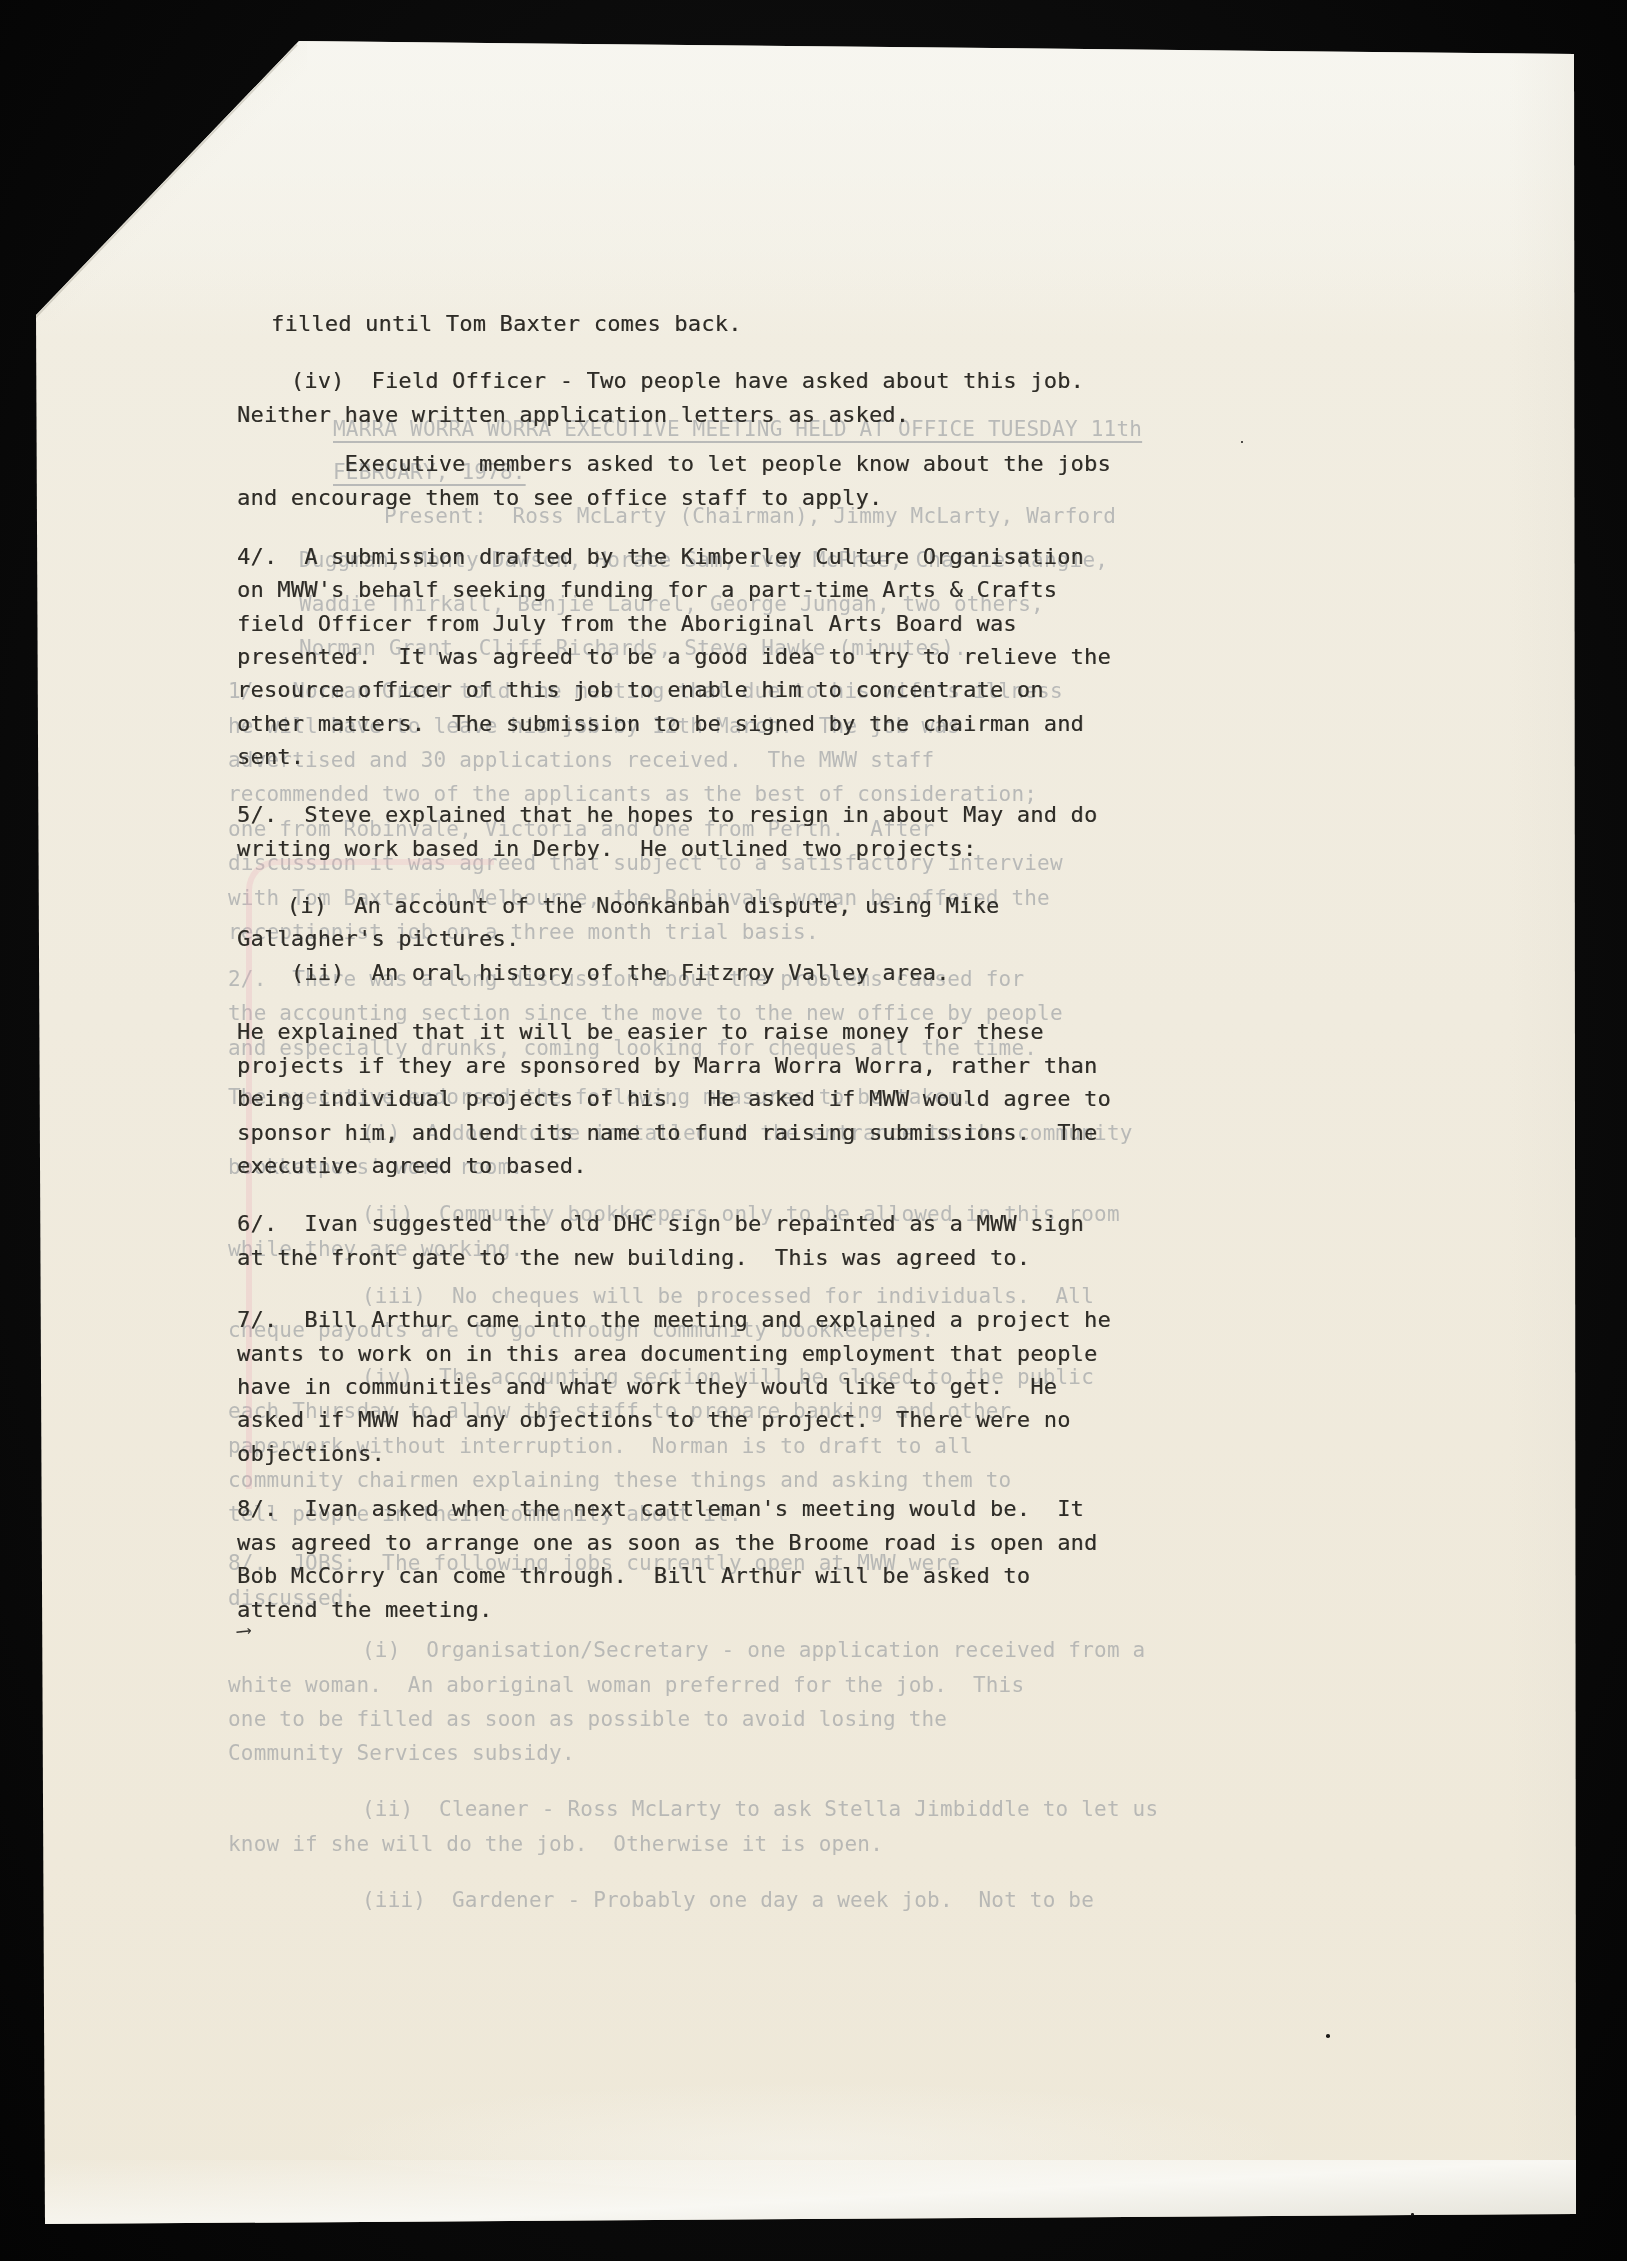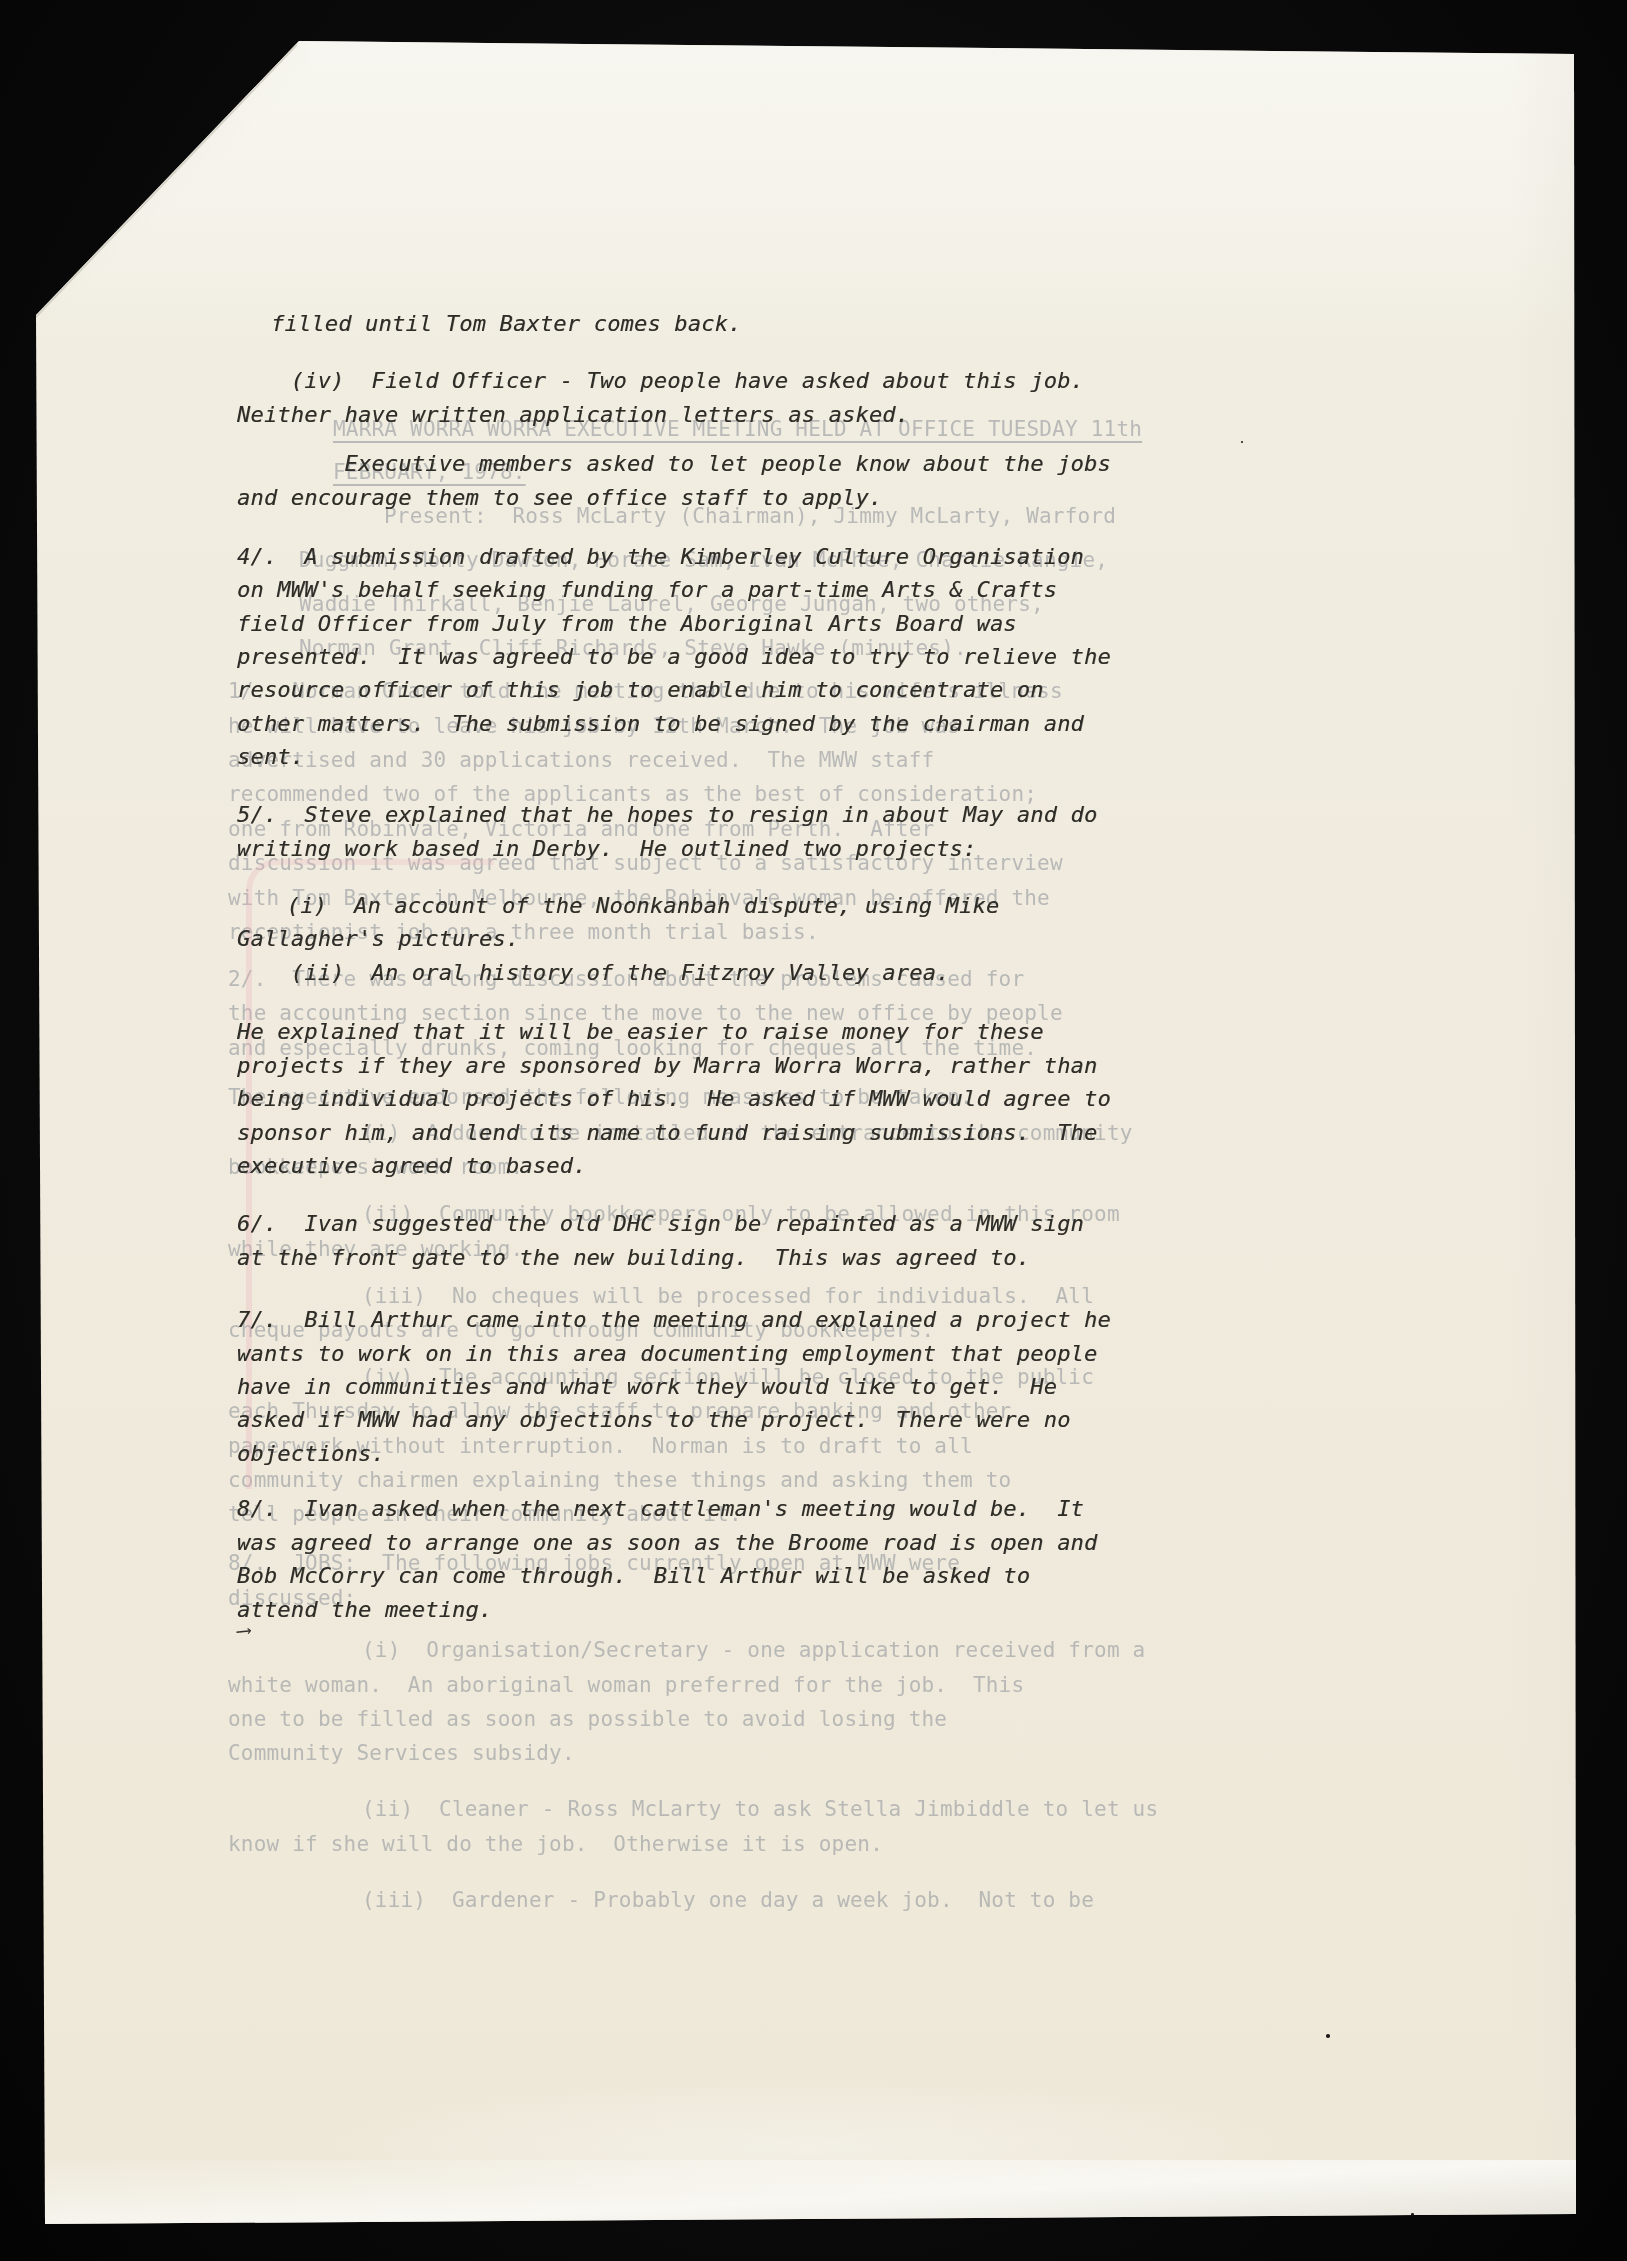--- a/index.html
+++ b/index.html
@@ -21,21 +21,21 @@
   .foldshade{position:absolute;left:36px;top:41px;width:271px;height:280px;
     background:linear-gradient(135deg,rgba(222,218,205,.55) 0%,rgba(240,237,228,0) 55%);}
   .bottomcrease{position:absolute;left:0;top:2160px;width:100%;height:65px;
     background:linear-gradient(177deg,rgba(250,250,246,0) 0%,rgba(250,250,247,.85) 55%,rgba(225,223,213,.9) 100%);}
   .rightshade{position:absolute;right:36px;top:0;width:81px;height:100%;
     background:linear-gradient(90deg,rgba(226,222,210,0) 0%,rgba(226,222,210,.35) 100%);}
   .wrinkle{position:absolute;left:308px;top:2081px;width:995px;height:109px;border-radius:50%;
     background:radial-gradient(ellipse at 50% 60%,rgba(248,247,242,.5) 0%,rgba(248,247,242,0) 70%);}
 
   .tl{position:absolute;white-space:pre;font-size:22px;line-height:23.5px;
-      color:#2e2c27;text-shadow:0.4px 0.4px 0 rgba(46,44,39,.45);letter-spacing:0.2px;font-style:italic;}
+      color:#2e2c27;text-shadow:0.4px 0.4px 0 rgba(46,44,39,.45);letter-spacing:0.2px;}
   .bl{position:absolute;white-space:pre;font-size:21px;line-height:22.6px;
       color:rgba(138,143,152,.55);filter:blur(0.3px);letter-spacing:0.2px;}
   .ub{text-decoration:underline;text-decoration-thickness:1.8px;text-underline-offset:4.5px;margin-top:16px;}
 
   .pink-curve{position:absolute;left:246px;top:859px;width:242px;height:624px;
       border-left:6.3px solid rgba(236,176,188,.30);border-top:6.3px solid rgba(236,176,188,.26);
       border-top-left-radius:31px;pointer-events:none;}
   .pen-mark{position:absolute;left:233px;top:1619px;font-size:19px;color:#35332f;
       letter-spacing:-4.5px;transform:rotate(-6deg);white-space:pre;}
   .speck{position:absolute;background:#1c1a18;border-radius:50%;}

